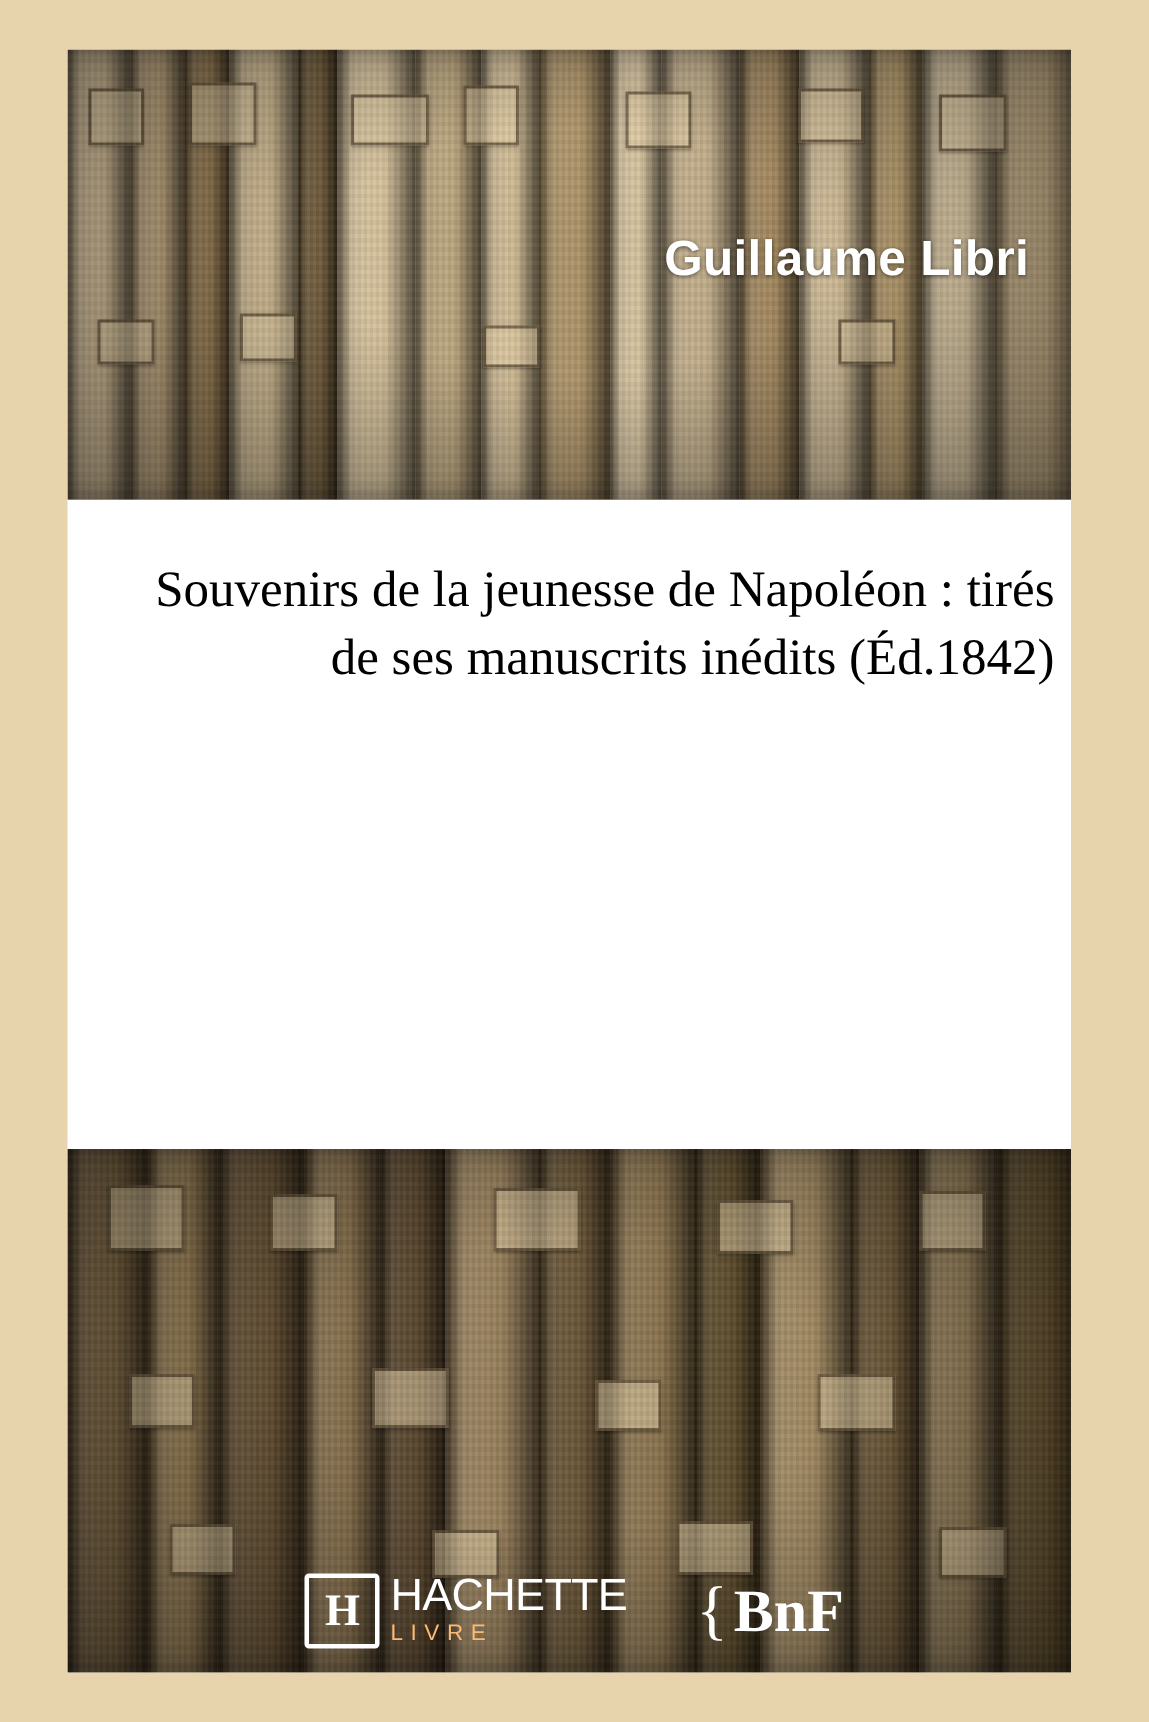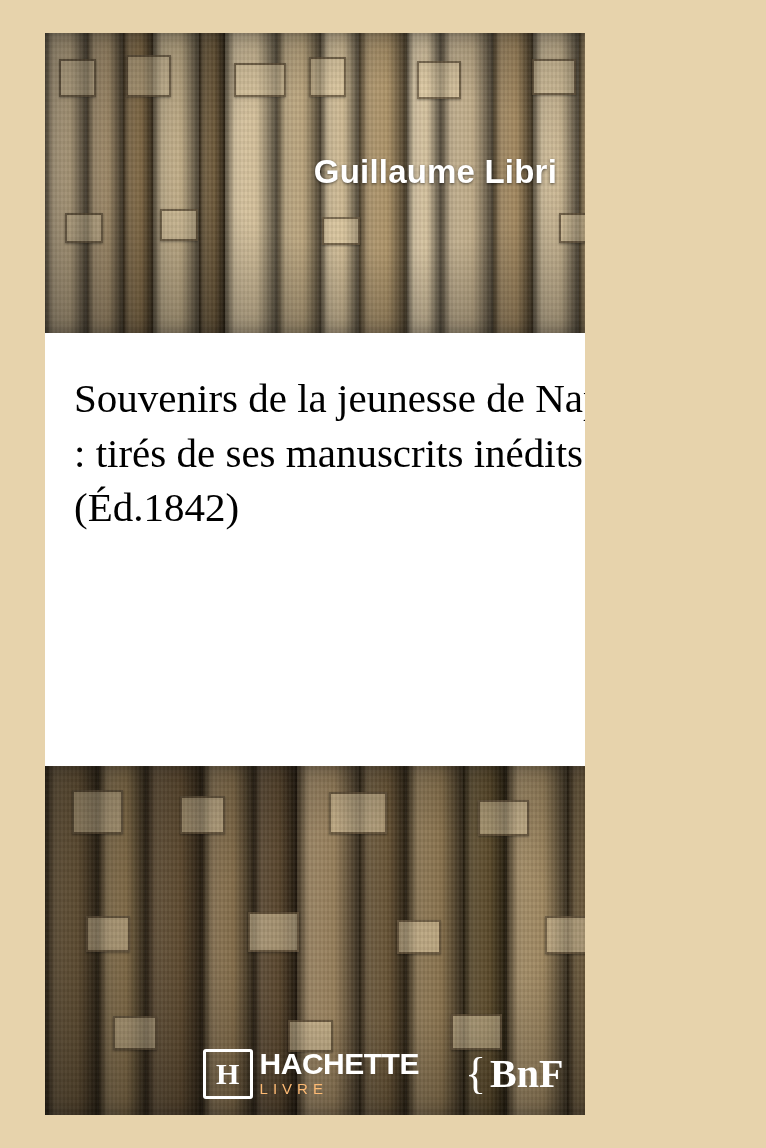--- a/index.html
+++ b/index.html
@@ -18,21 +18,21 @@
     left: 0; top: 0;
     width: 766px;
     height: 1148px;
     background: #e7d3ac;
   }
   
   .page {
     position: absolute;
     left: 45px;
     top: 33px;
-    width: 540px;
+    width: 669px;
     height: 1082px;
     background: #ffffff;
     overflow: hidden;
   }
 
   
   .band-top {
     position: absolute;
     left: 0; top: 0;
     width: 676px;
@@ -102,26 +102,26 @@
     font-size: 33px;
     color: #ffffff;
     letter-spacing: .2px;
     text-shadow: 0 1px 3px rgba(0,0,0,.55);
     white-space: nowrap;
   }
 
   
   .title {
     position: absolute;
-    left: 11px;
+    left: 0;
     top: 338px;
     width: 676px;
-    text-align: left;
-    font-family: "Liberation Serif", serif;
-    font-size: 41px;
+    text-align: right;
+    font-family: "Liberation Serif", serif;
+    font-size: 34px;
     line-height: 1.33;
     color: #000000;
     padding: 0 18px;
     box-sizing: border-box;
   }
 
   
   .logos {
     position: absolute;
     left: 0;
@@ -152,21 +152,21 @@
     font-weight: bold;
   }
   .hachette-words {
     display: flex;
     flex-direction: column;
     justify-content: center;
   }
   .hachette-name {
     color: #ffffff;
     font-family: "Liberation Sans", sans-serif;
-    font-weight: bold;
+    font-weight: normal;
     font-size: 30px;
     line-height: .98;
     letter-spacing: -0.5px;
   }
   .hachette-sub {
     color: #fdba74;
     font-family: "Liberation Sans", sans-serif;
     font-size: 15px;
     letter-spacing: 5px;
     line-height: 1.2;

